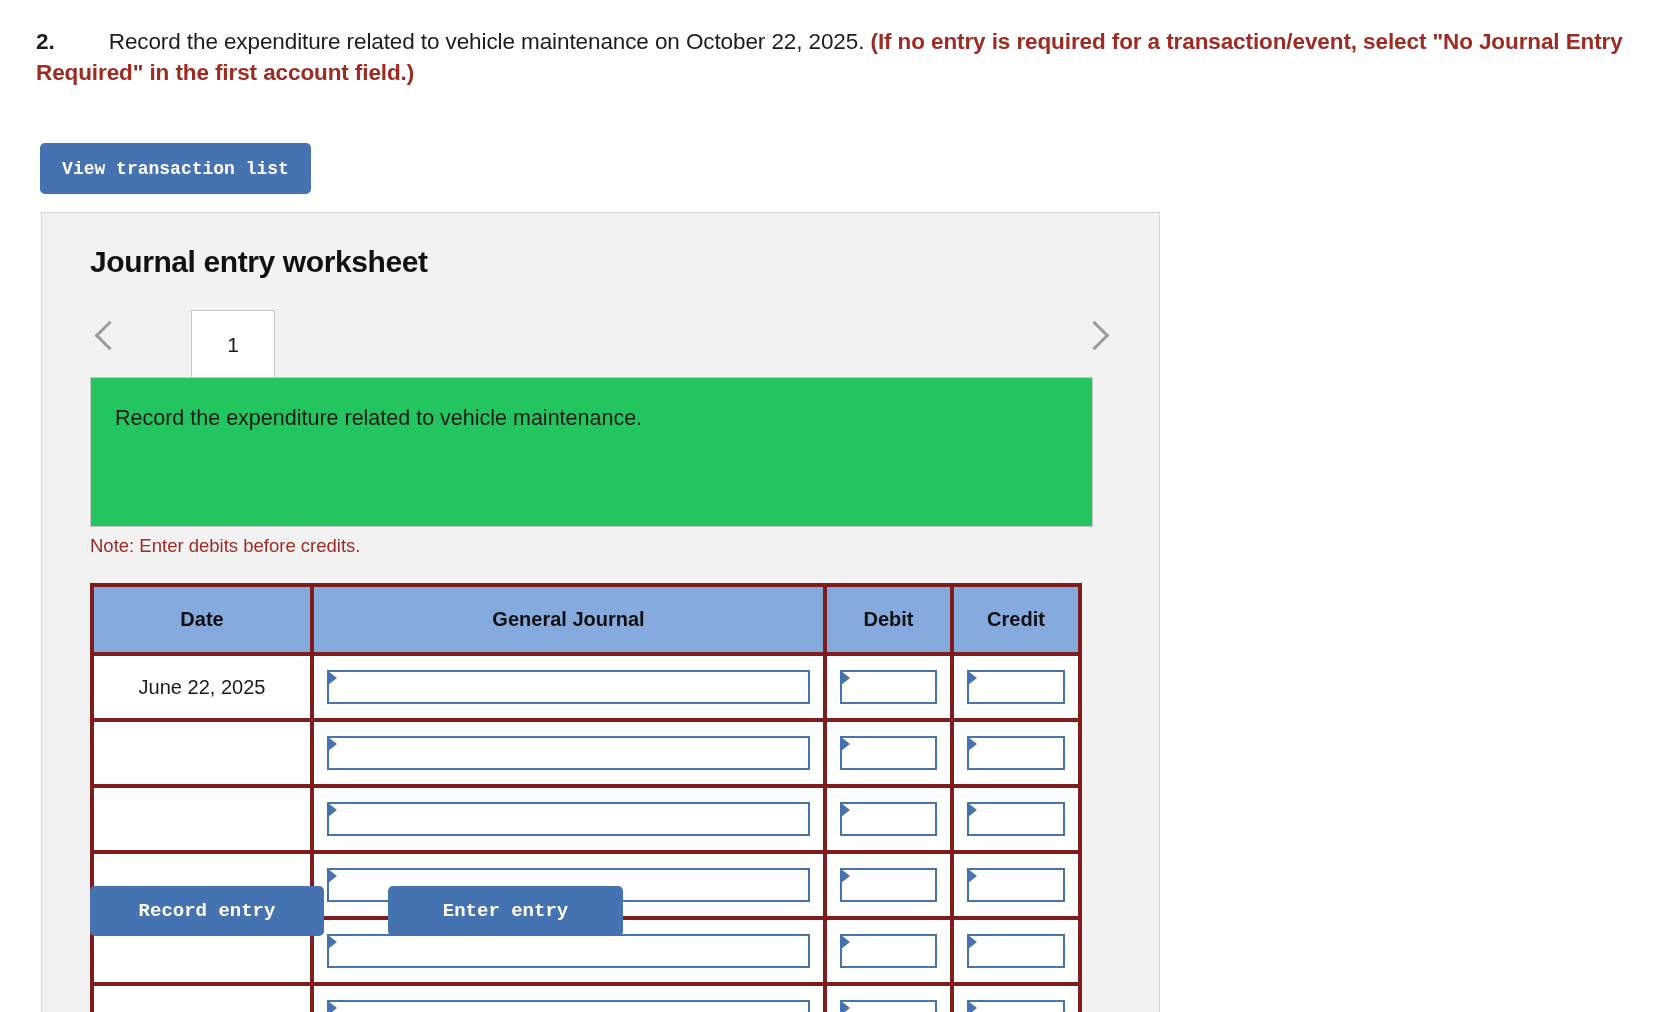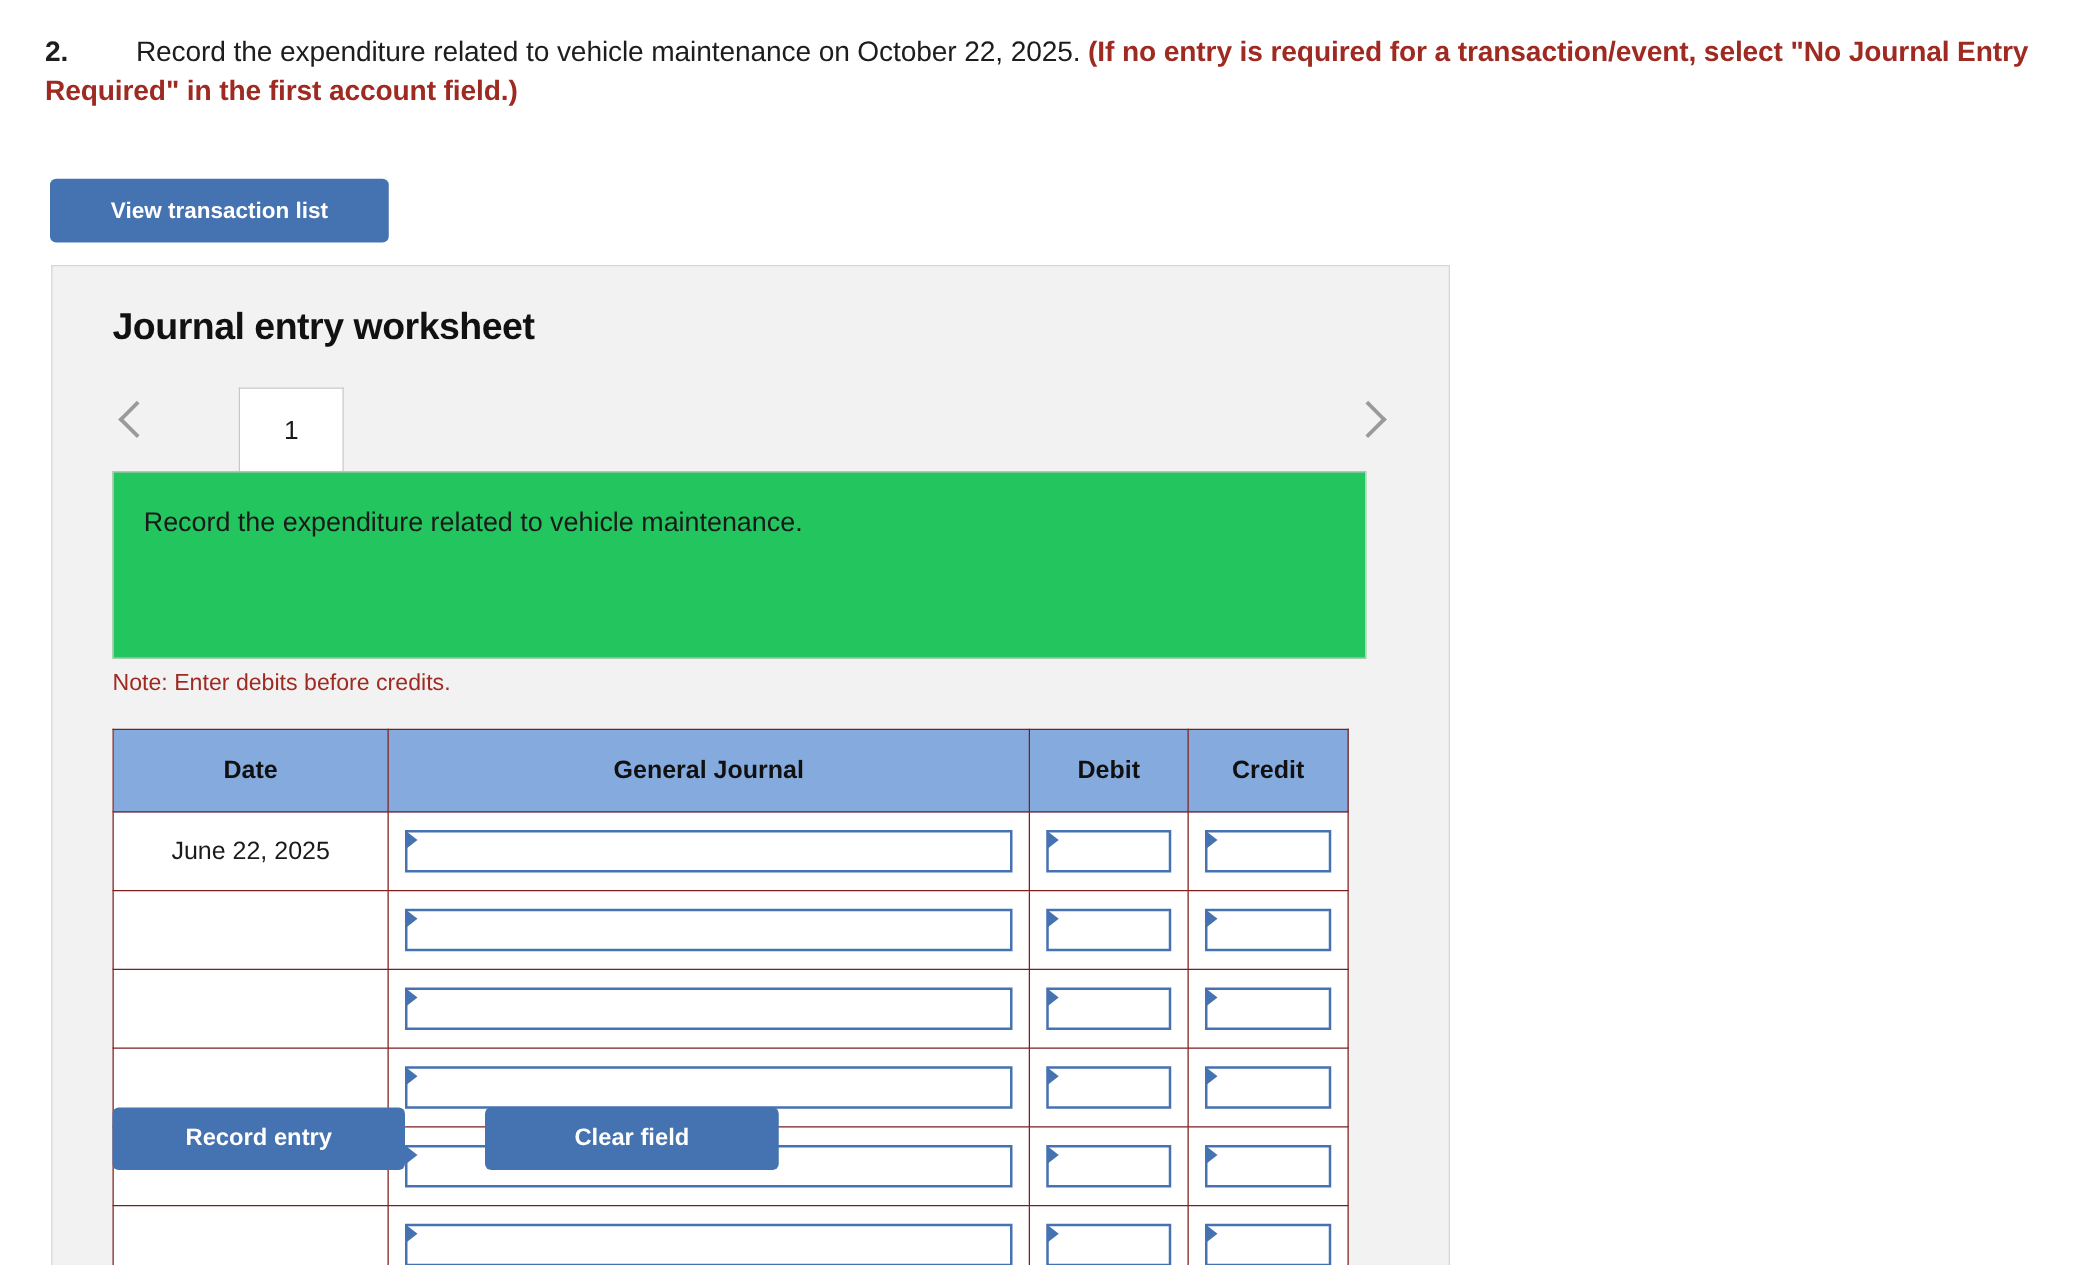--- a/index.html
+++ b/index.html
@@ -43,21 +43,21 @@
   .btn {
     display: inline-flex;
     align-items: center;
     justify-content: center;
     background: #4572b0;
     color: #ffffff;
     font-weight: bold;
     border: none;
     border-radius: 5px;
     cursor: pointer;
-    font-family: Liberation Sans, sans-serif;
+    font-family: Liberation Mono, monospace;
     box-sizing: border-box;
   }
   .btn-transaction-list {
     position: absolute;
     left: 40px;
     top: 143px;
     width: 271px;
     height: 51px;
     font-size: 18px;
   }
@@ -162,21 +162,21 @@
   .jtable {
     position: absolute;
     left: 48px;
     top: 370px;
     width: 988px;
     border-collapse: collapse;
     table-layout: fixed;
     background: #ffffff;
   }
   .jtable th, .jtable td {
-    border: 1px solid #7f1d1d;
+    border: 4px solid #7f1d1d;
     padding: 12px;
     margin: 0;
   }
   .jtable th {
     background: #85aade;
     height: 41px;
     font-size: 20px;
     font-weight: bold;
     color: #111111;
     text-align: center;
@@ -422,15 +422,15 @@
           <span class="dd-wrap">
             <span class="dd-field"></span>
             <span class="dd-arrow"></span>
           </span>
         </td>
       </tr>
     </tbody>
   </table>
 
   <button class="btn btn-record">Record entry</button>
-  <button class="btn btn-clear">Clear field</button>
+  <button class="btn btn-clear">Enter entry</button>
 
 </div>
 
 </body></html>

